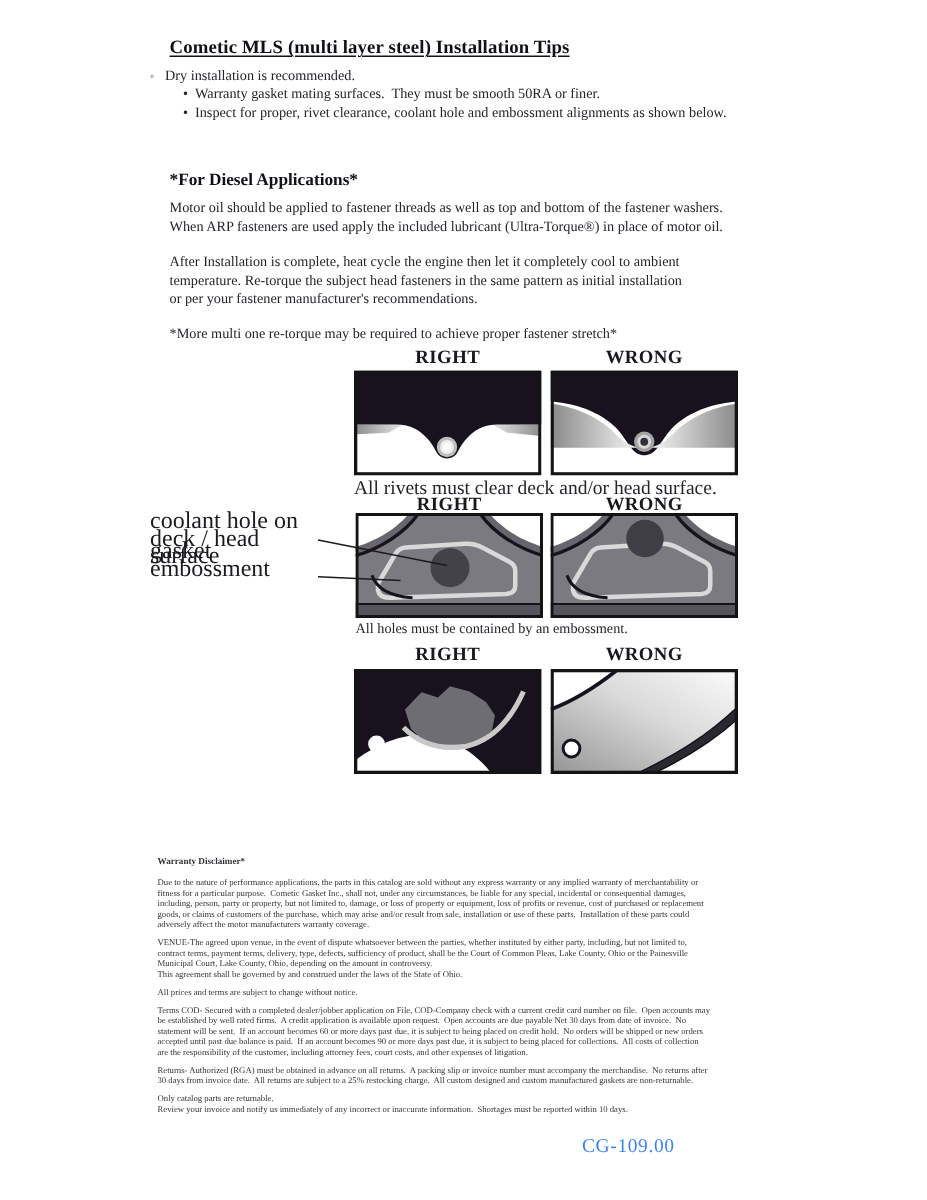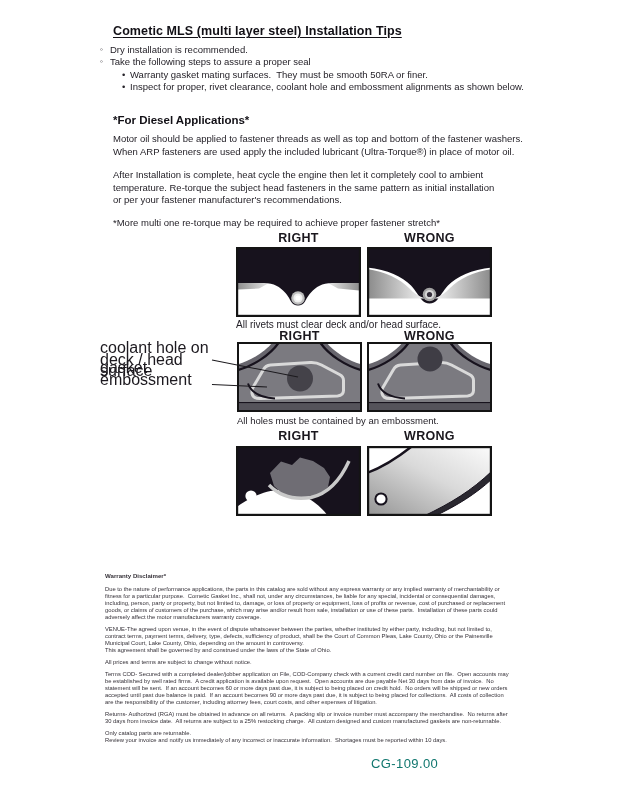--- a/index.html
+++ b/index.html
@@ -1,19 +1,19 @@
 <!DOCTYPE html>
 <html><head>
 <meta charset="utf-8">
 <style>
   html,body{margin:0;padding:0;background:#e8e8e8;}
   .page{
     position:relative; width:618px; height:800px; margin:0 auto;
     background:#ffffff; overflow:hidden;
-    font-family:Liberation Sans, sans-serif;
+    font-family:Liberation Serif, serif;
     color:#26232a; -webkit-font-smoothing:antialiased;
   }
   .pre{white-space:pre-wrap;}
 
   
   .tips{position:absolute; left:100px; top:24px; width:490px;}
   .tips-title{
     margin:0 0 6px 13px; font-size:12.5px; font-weight:bold; color:#121016;
     text-decoration:underline; text-decoration-thickness:1.4px; text-underline-offset:2px;
     letter-spacing:.1px;
@@ -31,53 +31,52 @@
   .diesel p{margin:0 0 11px 0;}
 
   
   .fig{position:absolute;}
   .fig1{left:236px; top:231px; width:256px;}
   .fig3{left:236px; top:429px; width:256px;}
   .fig-labels{display:flex; gap:6px; height:16px;}
   .fig-label{width:125px; text-align:center; font-size:12.5px; font-weight:bold; letter-spacing:.3px; color:#1a171d;}
   .fig-boxes{display:flex; gap:6px;}
   .fig-boxes svg{display:block;}
-  .fig-caption{margin-top:2px; font-size:10px; line-height:11.5px;}
+  .fig-caption{margin-top:2px; font-size:13px; line-height:11.5px;}
   .fig3 .fig-boxes{margin-top:1px;}
   .fig3 .fig-caption{margin-top:4px;}
 
   .fig2{left:100px; top:329px; width:392px; height:102px;}
   .fig2 .f2-abs{position:absolute;}
   .f2-label-right{left:137px; top:0; width:125px; text-align:center; font-size:12.5px; font-weight:bold; letter-spacing:.3px; color:#1a171d;}
   .f2-label-wrong{left:267px; top:0; width:125px; text-align:center; font-size:12.5px; font-weight:bold; letter-spacing:.3px; color:#1a171d;}
   .f2-box-right{left:137px; top:13px;}
   .f2-box-wrong{left:267px; top:13px;}
   .f2-caption{left:137px; top:86px; font-size:9.5px;}
   .f2-ann{left:0; width:110px; text-align:left; font-size:16px; line-height:11.5px; color:#1c191f;}
   .f2-ann1{top:13px;}
   .f2-ann2{top:33px;}
   .f2-leaders{left:0; top:0; pointer-events:none;}
 
   
   .disclaimer{position:absolute; left:105px; top:572px; width:445px; font-size:5.8px; line-height:7px; color:#353138;}
   .disclaimer h3{margin:0 0 7px 0; font-size:6.1px; font-weight:bold;}
   .disclaimer p{margin:0 0 5px 0;}
 
-  .page-code{position:absolute; left:371px; top:756px; font-size:13px; letter-spacing:.4px; color:#0f766e;}
+  .page-code{position:absolute; left:388px; top:756px; font-size:13px; letter-spacing:.4px; color:#3b82f6;}
 </style>
 </head>
 <body>
 
 <div class="page">
 
   <div class="tips">
     <h1 class="tips-title">Cometic MLS (multi layer steel) Installation Tips</h1>
     <ul class="tips-list">
       <li class="l1"><span class="pre">Dry installation is recommended.</span></li>
-      <li class="l1"><span class="pre">Take the following steps to assure a proper seal</span></li>
       <li class="l2"><span class="pre">Warranty gasket mating surfaces.  They must be smooth 50RA or finer.</span></li>
       <li class="l2"><span class="pre">Inspect for proper, rivet clearance, coolant hole and embossment alignments as shown below.</span></li>
     </ul>
   </div>
 
   <div class="diesel">
     <h2 class="diesel-heading">*For Diesel Applications*</h2>
     <p class="pre">Motor oil should be applied to fastener threads as well as top and bottom of the fastener washers.
 When ARP fasteners are used apply the included lubricant (Ultra-Torque®) in place of motor oil.</p>
     <p class="pre">After Installation is complete, heat cycle the engine then let it completely cool to ambient

